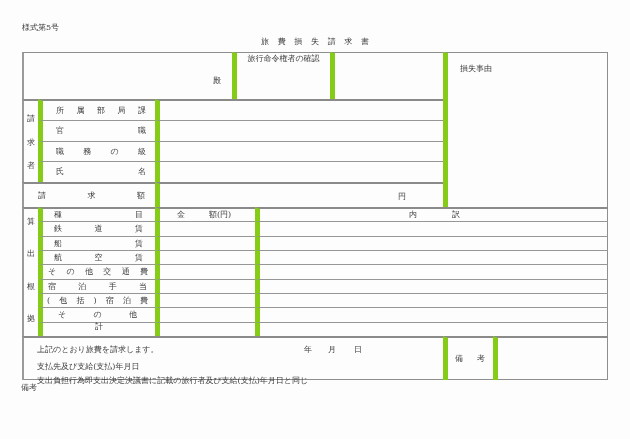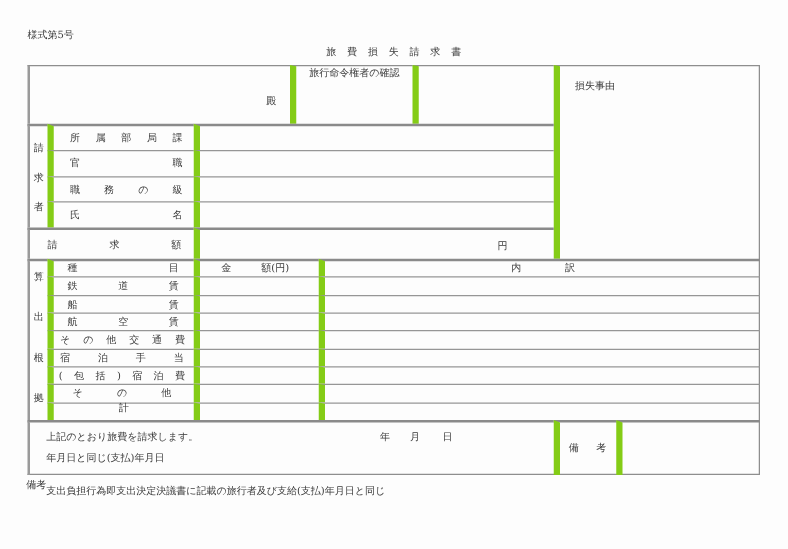--- a/index.html
+++ b/index.html
@@ -250,22 +250,22 @@
     </div>
   <div class="c" style="left:233px;top:270px;width:353px;height:14px">
       <div class="field"></div>
     </div>
 
   <div class="c t2 l2" style="left:0;top:284px;width:421px;height:44px">
     <span class="abs" style="left:13px;top:8px">上記のとおり旅費を請求します。</span>
     <span class="abs" style="left:280px;top:8px">年</span>
     <span class="abs" style="left:304px;top:8px">月</span>
     <span class="abs" style="left:330px;top:8px">日</span>
-    <span class="abs" style="left:13px;top:25px">年月日と同じ(支払)年月日</span>
-    <span class="abs" style="left:13px;top:51px;white-space:nowrap">支出負担行為即支出決定決議書に記載の旅行者及び支給(支払)年月日と同じ</span>
+    <span class="abs" style="left:13px;top:25px">支払先及び支給(支払)年月日</span>
+    <span class="abs" style="left:13px;top:39px;white-space:nowrap">支出負担行為即支出決定決議書に記載の旅行者及び支給(支払)年月日と同じ</span>
   </div>
   <div class="c t2" style="left:421px;top:284px;width:50px;height:44px">
     <div class="lab spread" style="padding:0 8px 0 7px">
         <span>備</span>
         <span>考</span>
       </div>
   </div>
   <div class="c t2" style="left:471px;top:284px;width:115px;height:44px">
     <div class="field"></div>
   </div>

